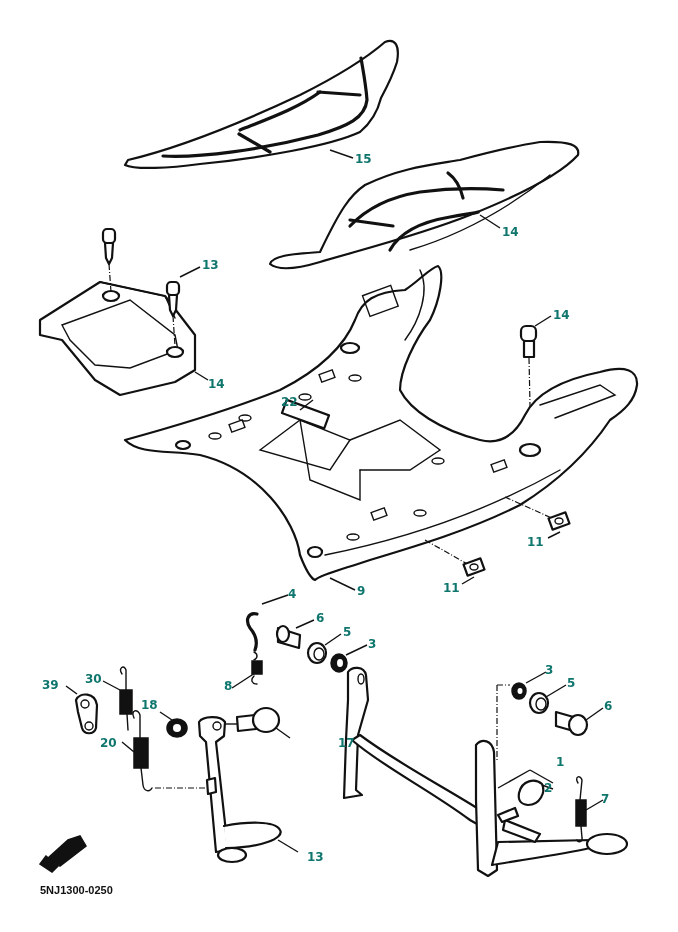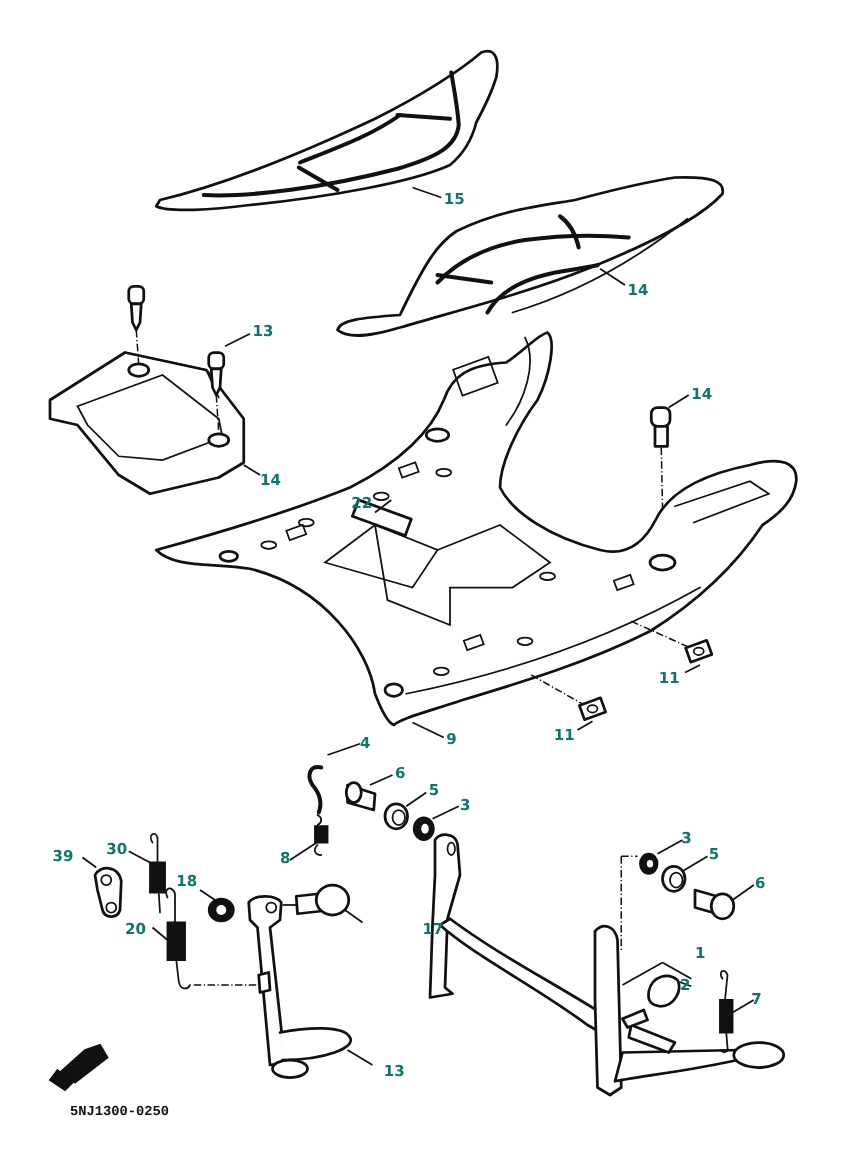--- a/index.html
+++ b/index.html
@@ -5,21 +5,21 @@
   html, body { margin:0; padding:0; background:#ffffff; }
   body { width:678px; height:932px; position:relative; overflow:hidden; font-family:"DejaVu Sans", sans-serif; }
   #diagram { position:absolute; left:0; top:0; width:678px; height:932px; }
   .part { fill:#ffffff; stroke:#111; stroke-width:2.2; stroke-linejoin:round; stroke-linecap:round; }
   .thin { fill:none; stroke:#111; stroke-width:1.4; stroke-linecap:round; }
   .groove { fill:none; stroke:#111; stroke-width:3.2; stroke-linecap:round; }
   .dash { fill:none; stroke:#111; stroke-width:1.2; stroke-dasharray:6 2 1 2; }
   .leader { fill:none; stroke:#111; stroke-width:1.4; }
   .dark { fill:#111; stroke:#111; stroke-width:1.5; }
   .callout { position:absolute; font-family:"DejaVu Sans", sans-serif; font-weight:bold; font-size:12px; color:#0f766e; line-height:12px; white-space:nowrap; }
-  .code { position:absolute; left:56px; top:884px; font-family:Liberation Mono, monospace; font-weight:bold; font-size:11px; color:#111; letter-spacing:0px; }
+  .code { position:absolute; left:40px; top:884px; font-family:Liberation Sans, sans-serif; font-weight:bold; font-size:11px; color:#111; letter-spacing:0px; }
 </style>
 </head>
 <body>
 
 <svg id="diagram" viewBox="0 0 678 932">
 
   <g>
     <path class="part" d="M128,160 C170,150 230,128 300,95 C340,75 370,55 385,42 C395,38 400,45 397,62 C393,75 388,85 381,98 C378,110 372,122 360,132 C330,146 260,158 200,164 C170,168 135,170 125,165 Z"></path>
     <path class="groove" d="M163,156 C200,158 260,150 318,135 C348,126 365,118 367,100 C366,85 363,70 361,58"></path>
     <path class="groove" d="M240,130 C270,118 298,108 320,92"></path>

